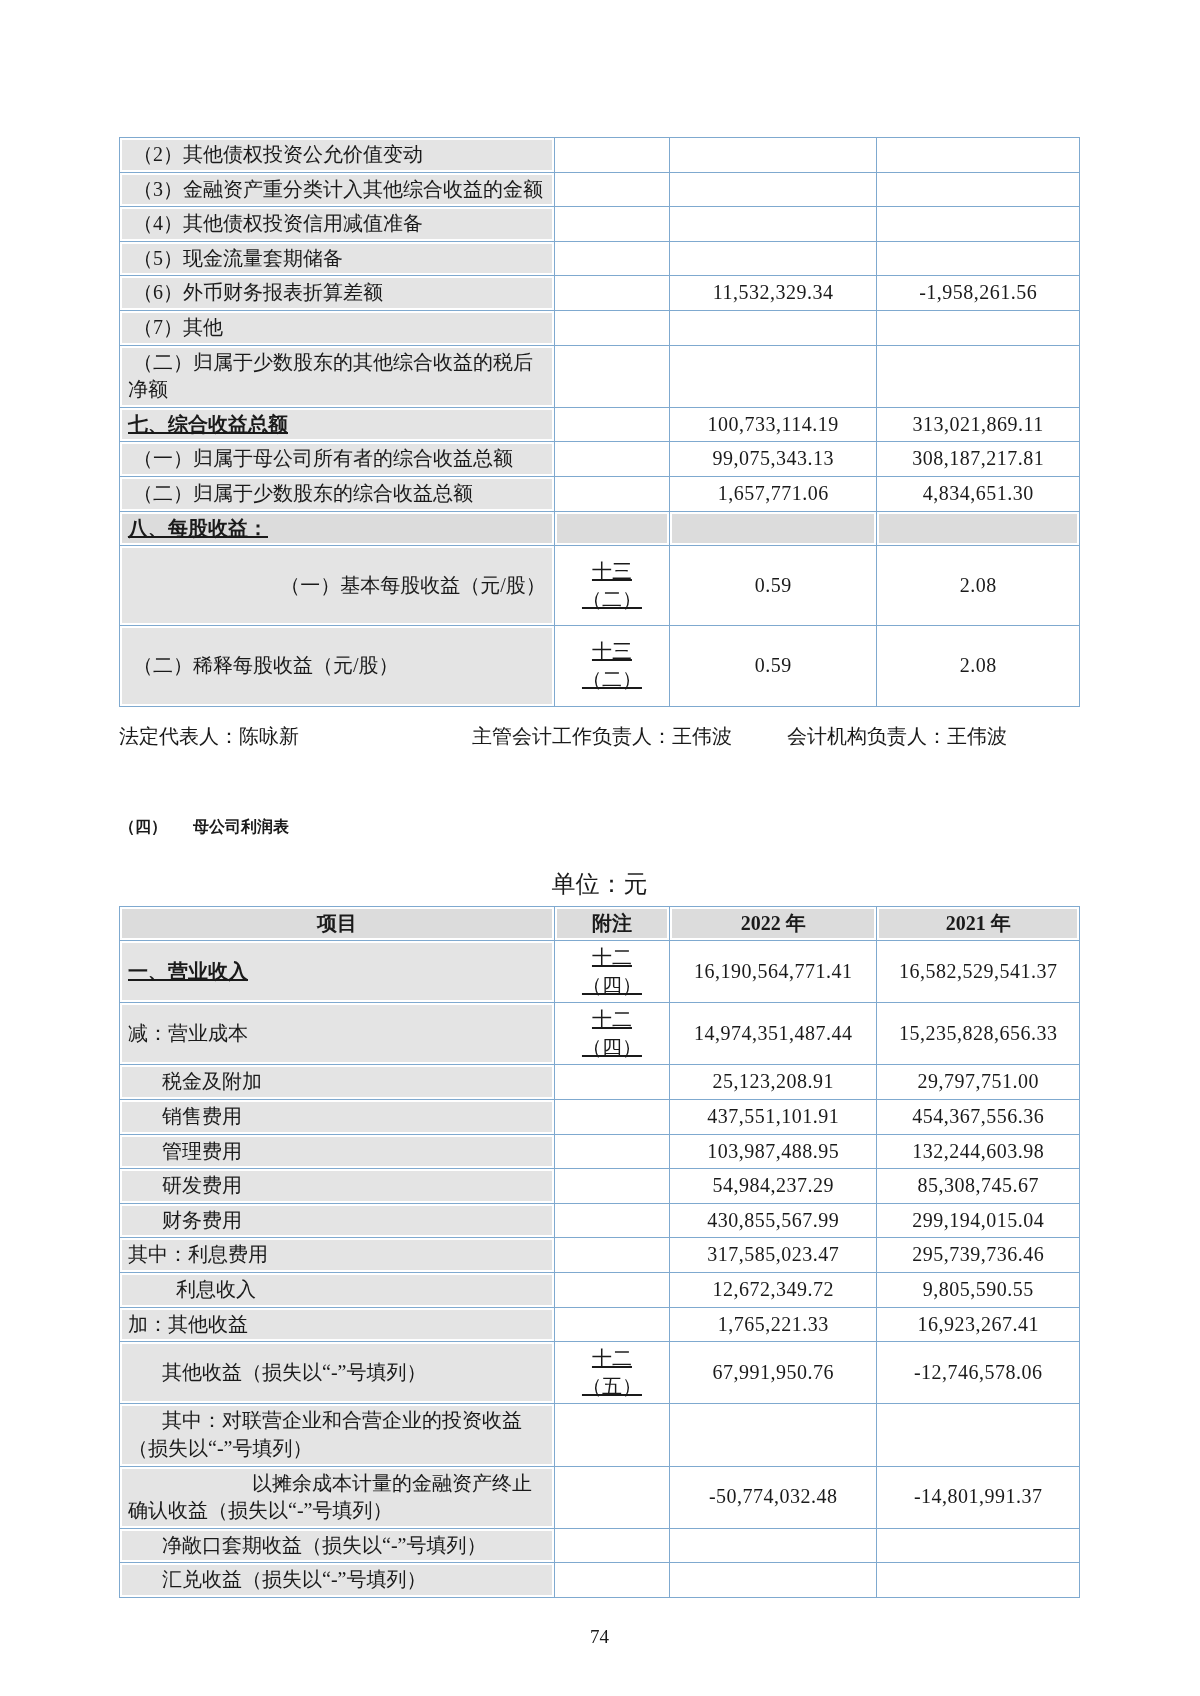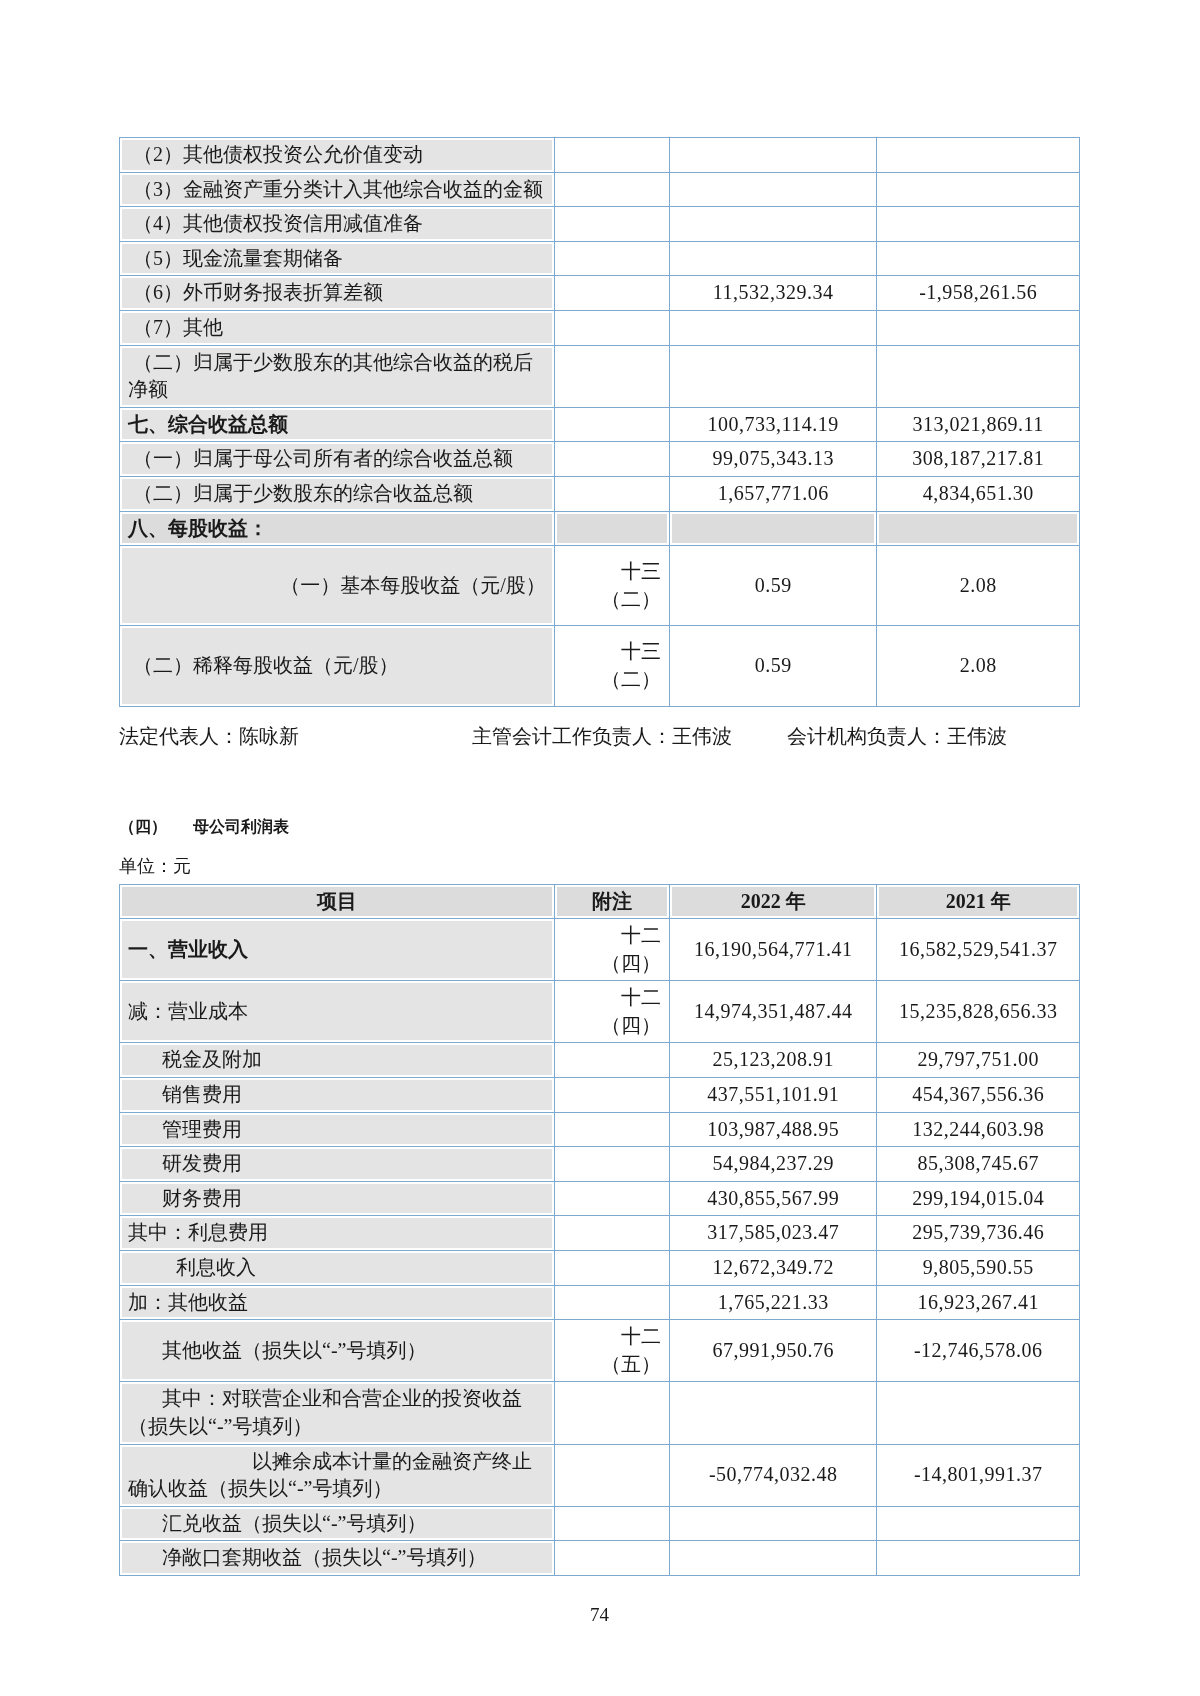--- a/index.html
+++ b/index.html
@@ -16,34 +16,34 @@
   }
   .content{width:961px;margin-left:119px;}
   .spacer-top{height:137px;}
   table{border-collapse:collapse;width:100%;table-layout:fixed;font-size:20px;padding-left:32px;}
   col.c-label{width:45.3%;}
   col.c-note{width:12.0%;}
   col.c-y1{width:21.6%;}
   col.c-y2{width:21.1%;}
   td,th{border:1px solid var(--border);padding:3px 8px;line-height:1.38;vertical-align:middle;font-weight:normal;}
   td.lbl{background:var(--shade);box-shadow:inset 0 0 0 2px #ffffff;text-align:left;}
-  td.note{text-align:right;white-space:pre-line;}
+  td.note{text-align:center;white-space:pre-line;text-decoration:underline;}
   td.num{text-align:center;letter-spacing:0.5px;}
-  tr.bold td.lbl{font-weight:bold;}
+  tr.bold td.lbl{font-weight:bold;text-decoration:underline;}
   tr.fullgray td{background:var(--hshade);box-shadow:inset 0 0 0 2px #ffffff;}
   tr.tallnote td{padding-top:12px;padding-bottom:12px;}
   thead th{background:var(--hshade);box-shadow:inset 0 0 0 2px #ffffff;text-align:center;font-weight:bold;}
   .signatures{position:relative;height:34px;margin-top:12px;font-size:20px;}
   .signatures span{position:absolute;top:4px;white-space:nowrap;}
   .sig-1{left:0;}
   .sig-2{left:308px;margin-left:45px;}
   .sig-3{left:668px;}
   .section-heading{margin-top:64px;font-size:16px;font-weight:bold;}
   .section-heading .sec-title{margin-left:26px;}
-  .unit-line{margin-top:16px;margin-bottom:6px;text-align:left;font-size:18px;}
+  .unit-line{margin-top:30px;margin-bottom:6px;text-align:center;font-size:24px;}
   .page-number{margin-top:28px;text-align:center;font-size:19px;}
 </style>
 </head>
 <body>
 
 <div class="content">
   <div class="spacer-top"></div>
 
   <table>
     <colgroup>
@@ -239,27 +239,27 @@
           <td class="num"></td>
           <td class="num"></td>
         </tr>
         <tr>
           <td class="lbl" style="text-indent: 6.2em;">以摊余成本计量的金融资产终止确认收益（损失以“-”号填列）</td>
           <td class="note"></td>
           <td class="num">-50,774,032.48</td>
           <td class="num">-14,801,991.37</td>
         </tr>
         <tr>
+          <td class="lbl" style="text-indent: 1.7em;">净敞口套期收益（损失以“-”号填列）</td>
+          <td class="note"></td>
+          <td class="num"></td>
+          <td class="num"></td>
+        </tr>
+        <tr>
           <td class="lbl" style="text-indent: 1.7em;">汇兑收益（损失以“-”号填列）</td>
-          <td class="note"></td>
-          <td class="num"></td>
-          <td class="num"></td>
-        </tr>
-        <tr>
-          <td class="lbl" style="text-indent: 1.7em;">净敞口套期收益（损失以“-”号填列）</td>
           <td class="note"></td>
           <td class="num"></td>
           <td class="num"></td>
         </tr>
       </tbody>
   </table>
 
   <div class="page-number">74</div>
 </div>
 

